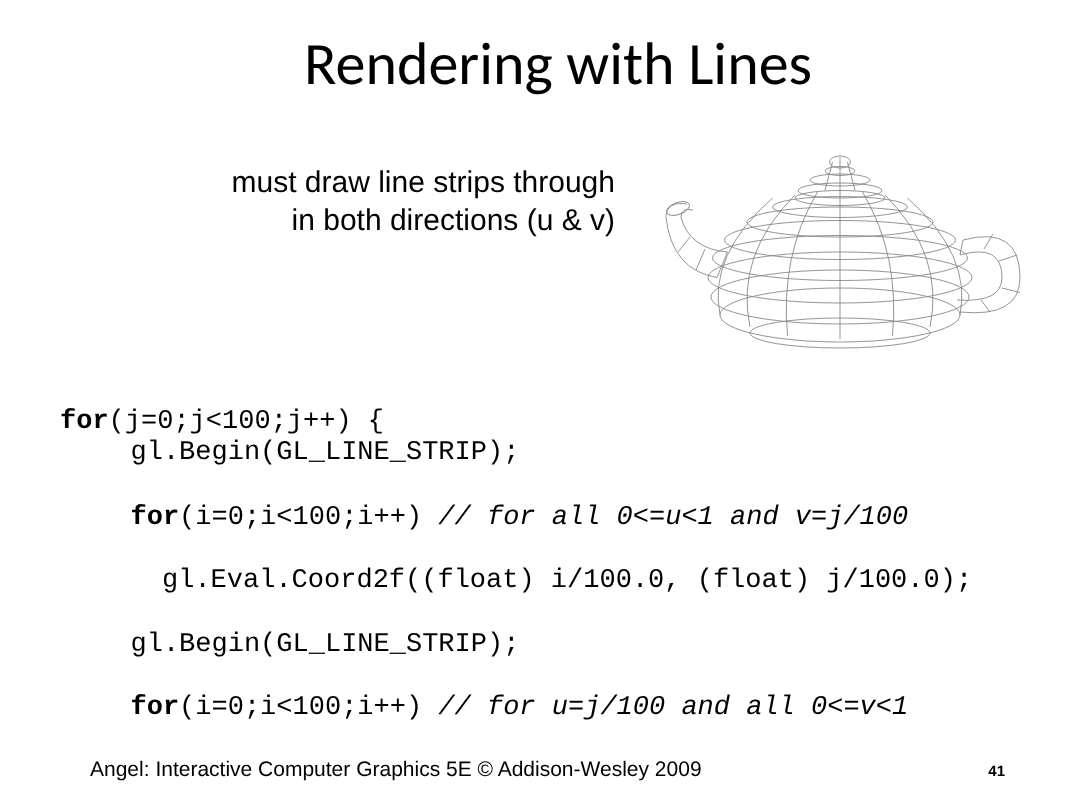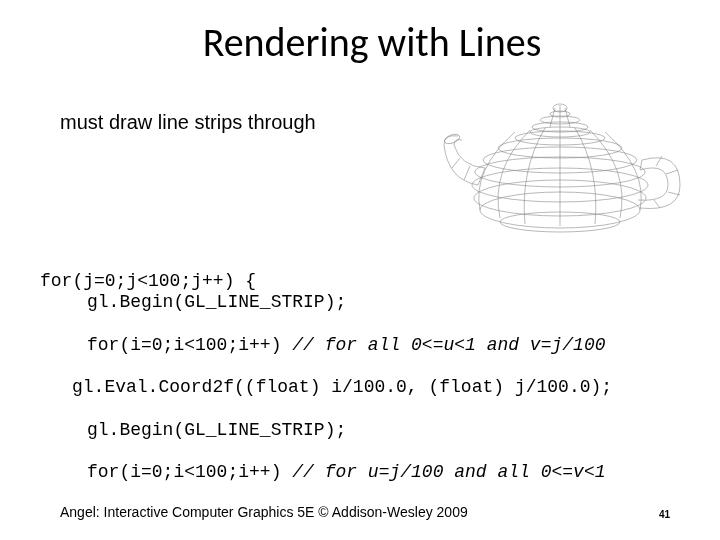--- a/index.html
+++ b/index.html
@@ -21,43 +21,43 @@
     padding-left: 24px;
   }
   .desc-block {
     position: absolute;
     top: 110px;
     left: 60px;
     width: 350px;
     font-size: 20px;
     line-height: 1.25;
   }
-  .desc-block p { text-align: left; }
+  .desc-block p { text-align: right; }
   .teapot-wrap {
     position: absolute;
     top: 90px;
     left: 430px;
     width: 260px;
     height: 150px;
   }
   .teapot-wrap svg { width: 100%; height: 100%; }
   .code-block {
     position: absolute;
     top: 250px;
     left: 40px;
     width: 650px;
     font-family: "Courier New", Courier, monospace;
     font-size: 18px;
     line-height: 1.18;
     white-space: pre;
   }
-  .kw { font-weight: normal; }
+  .kw { font-weight: bold; }
   .comment { font-style: italic; text-align: center; }
   .indent1 { margin-left: 47px; display: block; }
-  .indent2 { margin-left: 32px; display: block; }
+  .indent2 { margin-left: 68px; display: block; }
   .footer {
     position: absolute;
     bottom: 20px;
     left: 60px;
     font-size: 14px;
     margin-top: 20px;
   }
   .pagenum {
     position: absolute;
     bottom: 20px;
@@ -66,20 +66,21 @@
     font-weight: bold;
   }
 </style>
 </head>
 <body>
 
 <h1 class="title">Rendering with Lines</h1>
 
 <div class="desc-block">
   <p>must draw line strips through</p>
+  <p>in both directions (u &amp; v)</p>
 </div>
 
 <div class="teapot-wrap">
 <svg viewBox="0 0 260 150" xmlns="http://www.w3.org/2000/svg">
   <g stroke="#888" stroke-width="0.6" fill="none">
 
     <ellipse cx="130" cy="120" rx="80" ry="18"></ellipse>
     <ellipse cx="130" cy="108" rx="86" ry="18"></ellipse>
     <ellipse cx="130" cy="95" rx="88" ry="17"></ellipse>
     <ellipse cx="130" cy="82" rx="85" ry="15"></ellipse>

